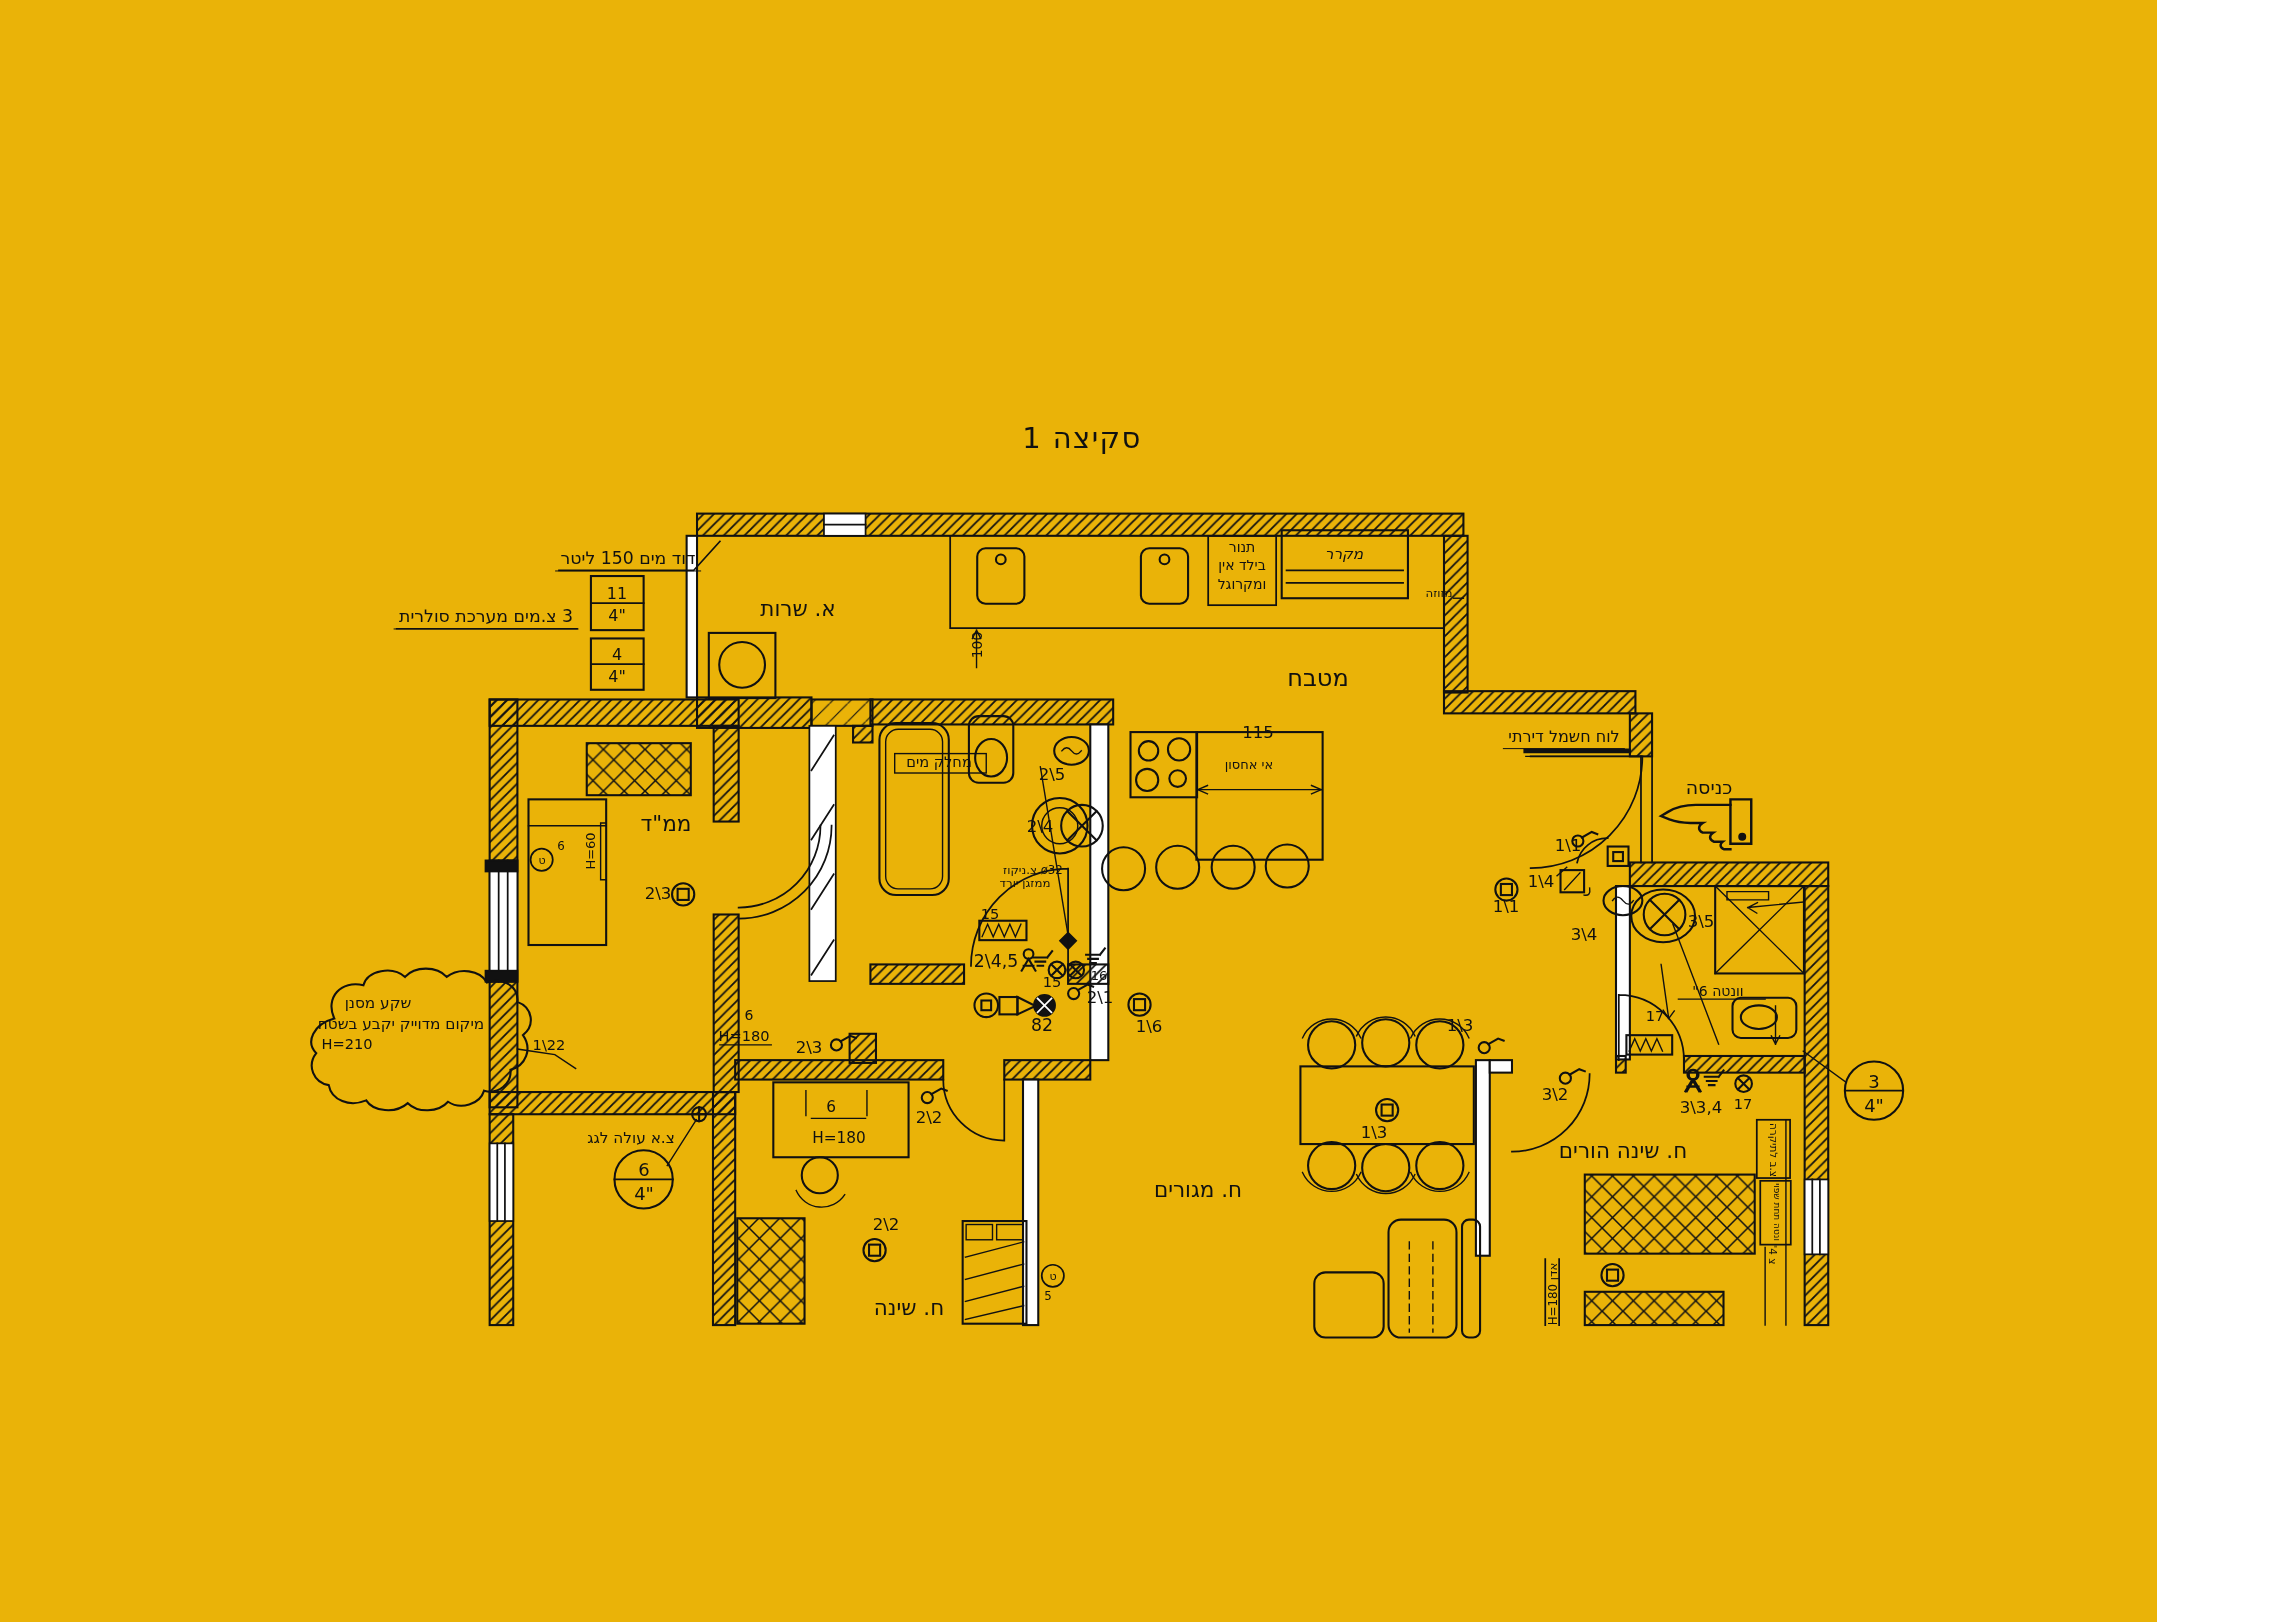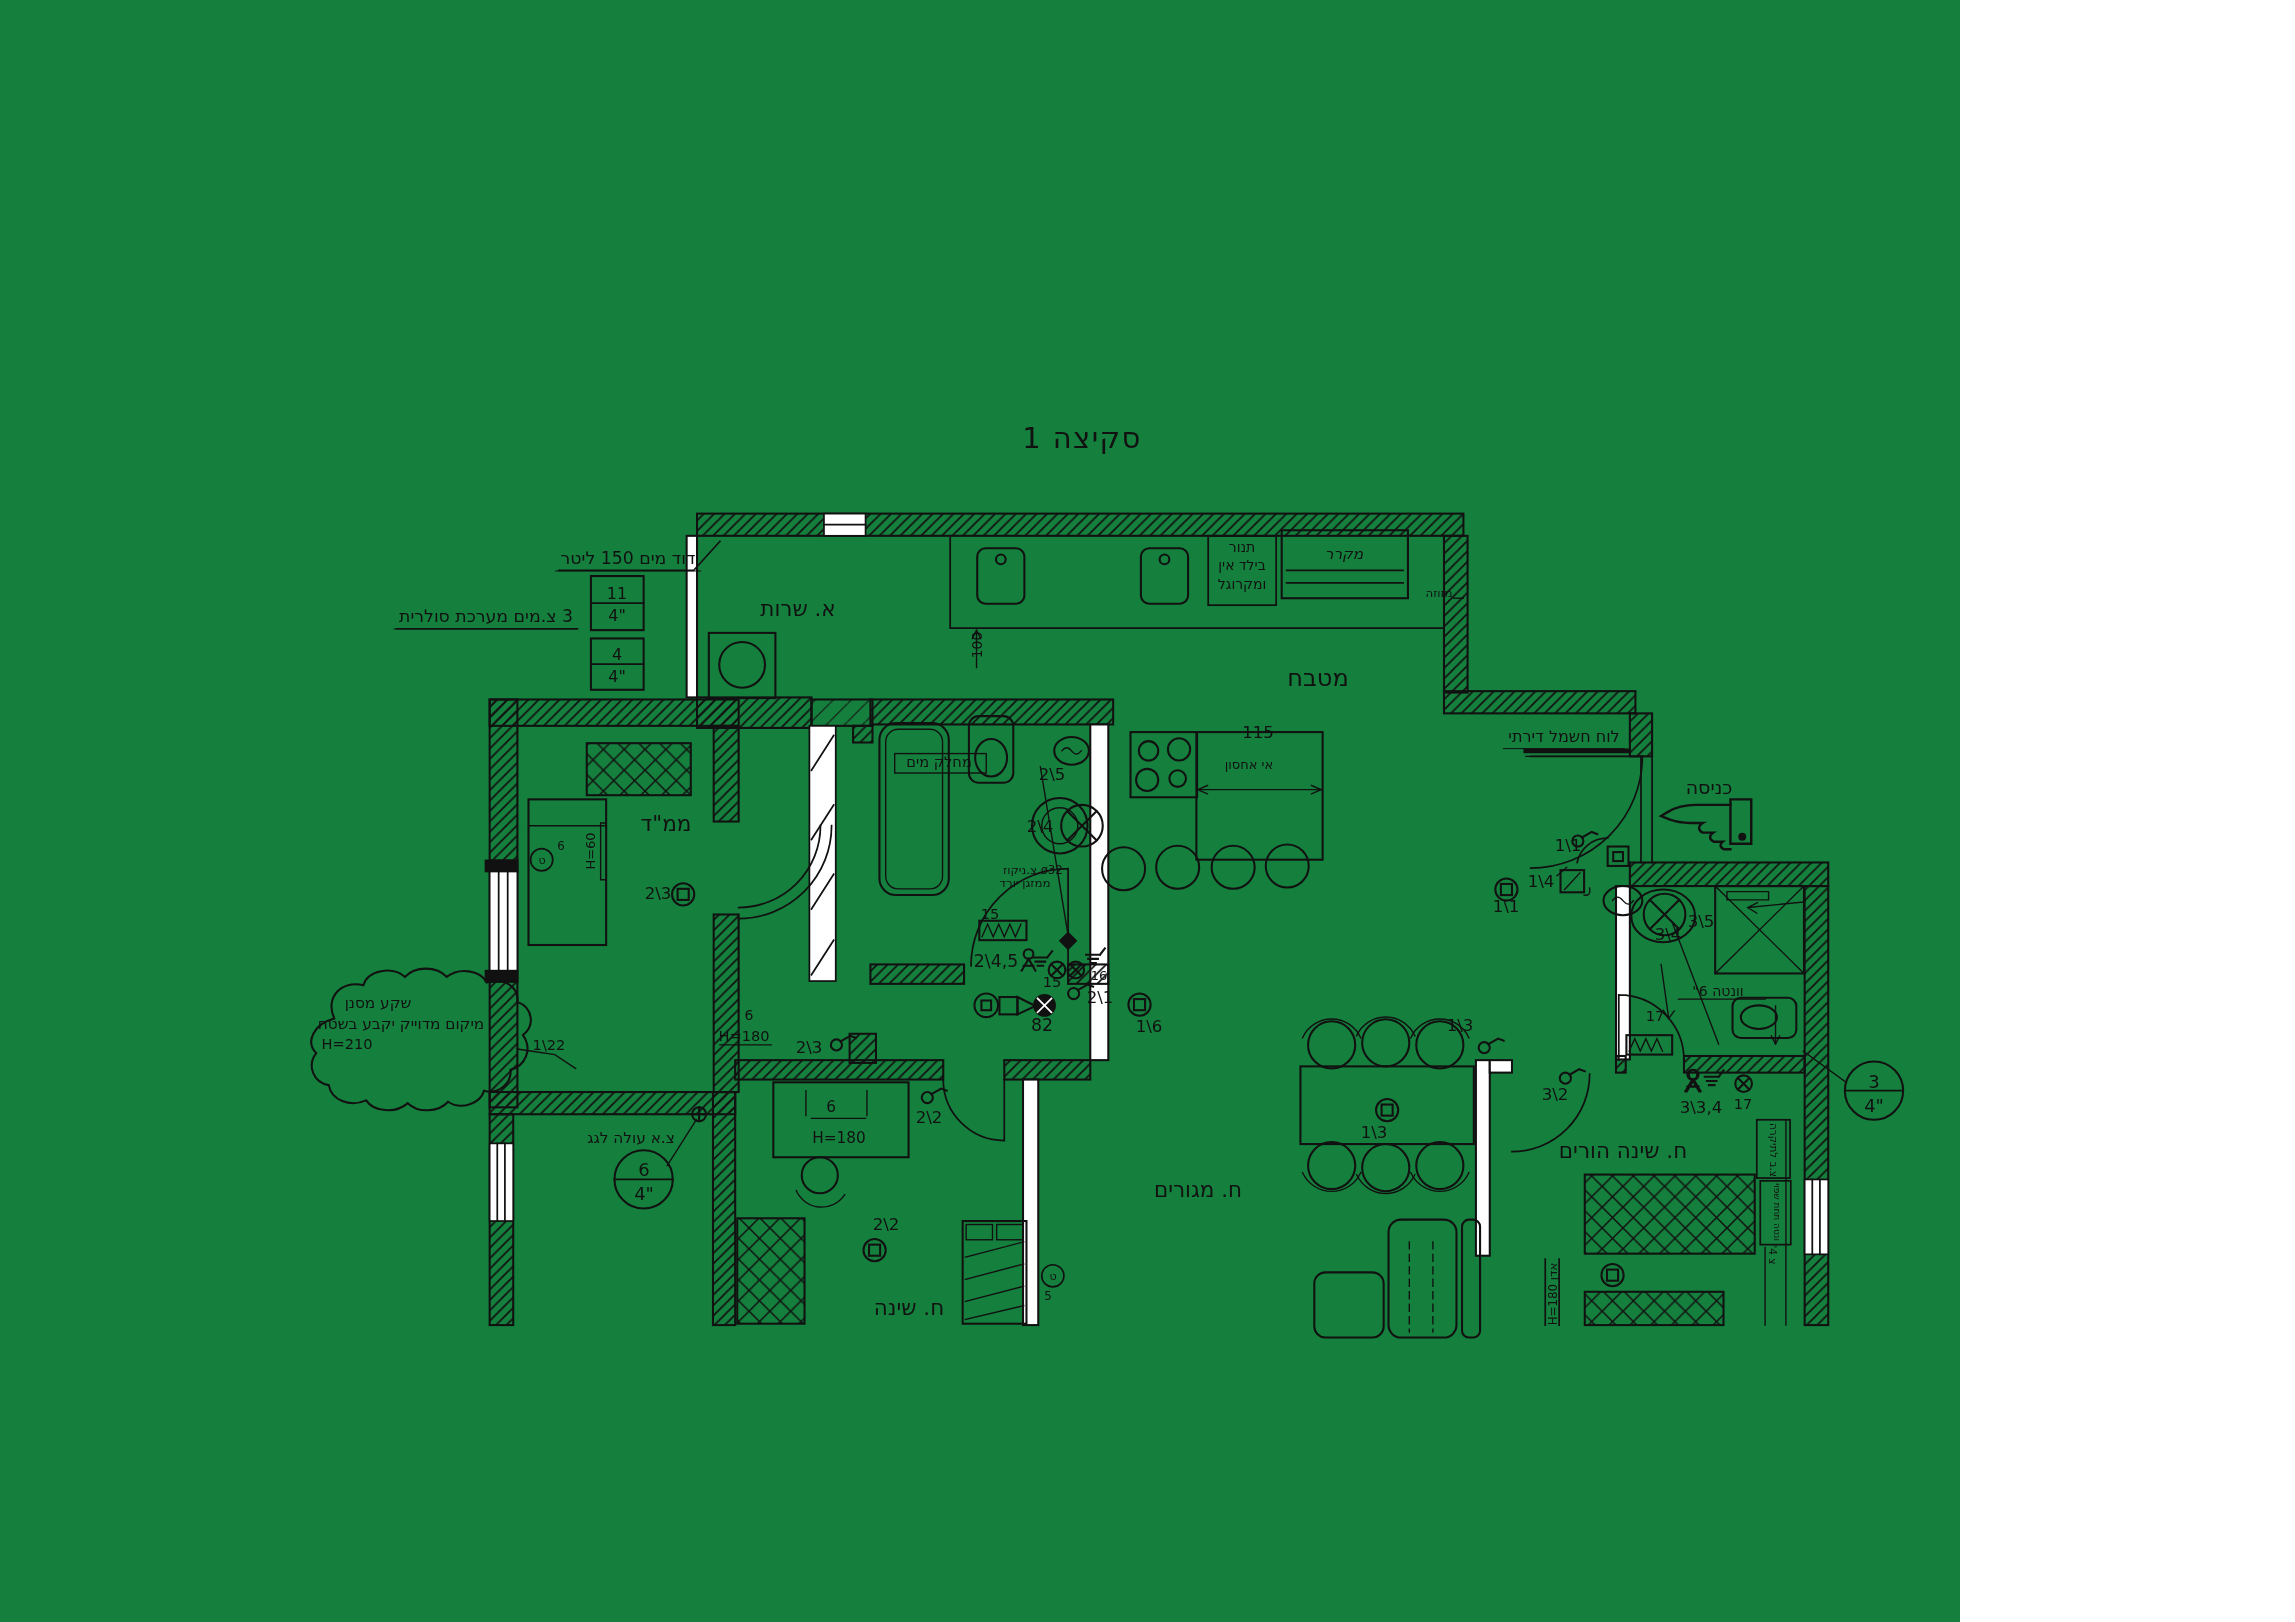--- a/index.html
+++ b/index.html
@@ -1,16 +1,16 @@
 <!DOCTYPE html>
 <html lang="he" style="font-size:11px"><head>
 <meta charset="utf-8">
 <style>
   html,body{margin:0;padding:0;background:#ffffff;}
-  #page{position:relative;width:1960px;height:1623px;background:#15803d;overflow:hidden;
+  #page{position:relative;width:2157px;height:1623px;background:#eab308;overflow:hidden;
         font-family:"DejaVu Sans",sans-serif;color:#111;}
   #plan-svg{position:absolute;left:0;top:0;}
   .lbl{position:absolute;color:#111;white-space:nowrap;line-height:1;direction:rtl;
        transform:translate(-50%,-50%);font-family:"DejaVu Sans",sans-serif;}
   .lbl.u{border-bottom:1.7px solid #111;padding:0 5.5px 2.8px;}
   .lbl.ltr{direction:ltr;}
 </style>
 </head>
 <body>
 
@@ -424,21 +424,21 @@
     <div class="lbl ltr" style="left: 886px; top: 1225px; font-size: 16.6px; transform: translate(-50%, -50%);">2\2</div>
     <div class="lbl" style="left: 909px; top: 1308px; font-size: 21.5px; transform: translate(-50%, -50%);">ח. שינה</div>
     <div class="lbl" style="left: 1198px; top: 1190px; font-size: 21.5px; transform: translate(-50%, -50%);">ח. מגורים</div>
     <div class="lbl ltr" style="left: 1460px; top: 1026px; font-size: 16.6px; transform: translate(-50%, -50%);">1\3</div>
     <div class="lbl ltr" style="left: 1374px; top: 1133px; font-size: 16.6px; transform: translate(-50%, -50%);">1\3</div>
     <div class="lbl u" style="left: 1564px; top: 739px; font-size: 16px; transform: translate(-50%, -50%);">לוח חשמל דירתי</div>
     <div class="lbl" style="left: 1709px; top: 787px; font-size: 19px; transform: translate(-50%, -50%);">כניסה</div>
     <div class="lbl ltr" style="left: 1568px; top: 846px; font-size: 16.6px; transform: translate(-50%, -50%);">1\1</div>
     <div class="lbl ltr" style="left: 1541px; top: 882px; font-size: 16.6px; transform: translate(-50%, -50%);">1\4</div>
     <div class="lbl ltr" style="left: 1506px; top: 907px; font-size: 16.6px; transform: translate(-50%, -50%);">1\1</div>
-    <div class="lbl ltr" style="left: 1668px; top: 935px; font-size: 16.6px; transform: translate(-50%, -50%);">3\4</div>
+    <div class="lbl ltr" style="left: 1584px; top: 935px; font-size: 16.6px; transform: translate(-50%, -50%);">3\4</div>
     <div class="lbl ltr" style="left: 1701px; top: 922px; font-size: 16.6px; transform: translate(-50%, -50%);">3\5</div>
     <div class="lbl" style="left: 1718px; top: 991px; font-size: 14px; transform: translate(-50%, -50%);">וונטה 6"</div>
     <div class="lbl ltr" style="left: 1655px; top: 1016px; font-size: 14.6px; transform: translate(-50%, -50%);">17</div>
     <div class="lbl ltr" style="left: 1701px; top: 1108px; font-size: 16.6px; transform: translate(-50%, -50%);">3\3,4</div>
     <div class="lbl ltr" style="left: 1743px; top: 1104px; font-size: 14.6px; transform: translate(-50%, -50%);">17</div>
     <div class="lbl ltr" style="left: 1555px; top: 1095px; font-size: 16.6px; transform: translate(-50%, -50%);">3\2</div>
     <div class="lbl" style="left: 1623px; top: 1151px; font-size: 21.5px; transform: translate(-50%, -50%);">ח. שינה הורים</div>
     <div class="lbl ltr" style="left: 1874px; top: 1082px; font-size: 18px; transform: translate(-50%, -50%);">3</div>
     <div class="lbl ltr" style="left: 1874px; top: 1106px; font-size: 18px; transform: translate(-50%, -50%);">4"</div>
     <div class="lbl" style="left: 631px; top: 1139px; font-size: 15.3px; transform: translate(-50%, -50%);">צ.א עולה לגג</div>

